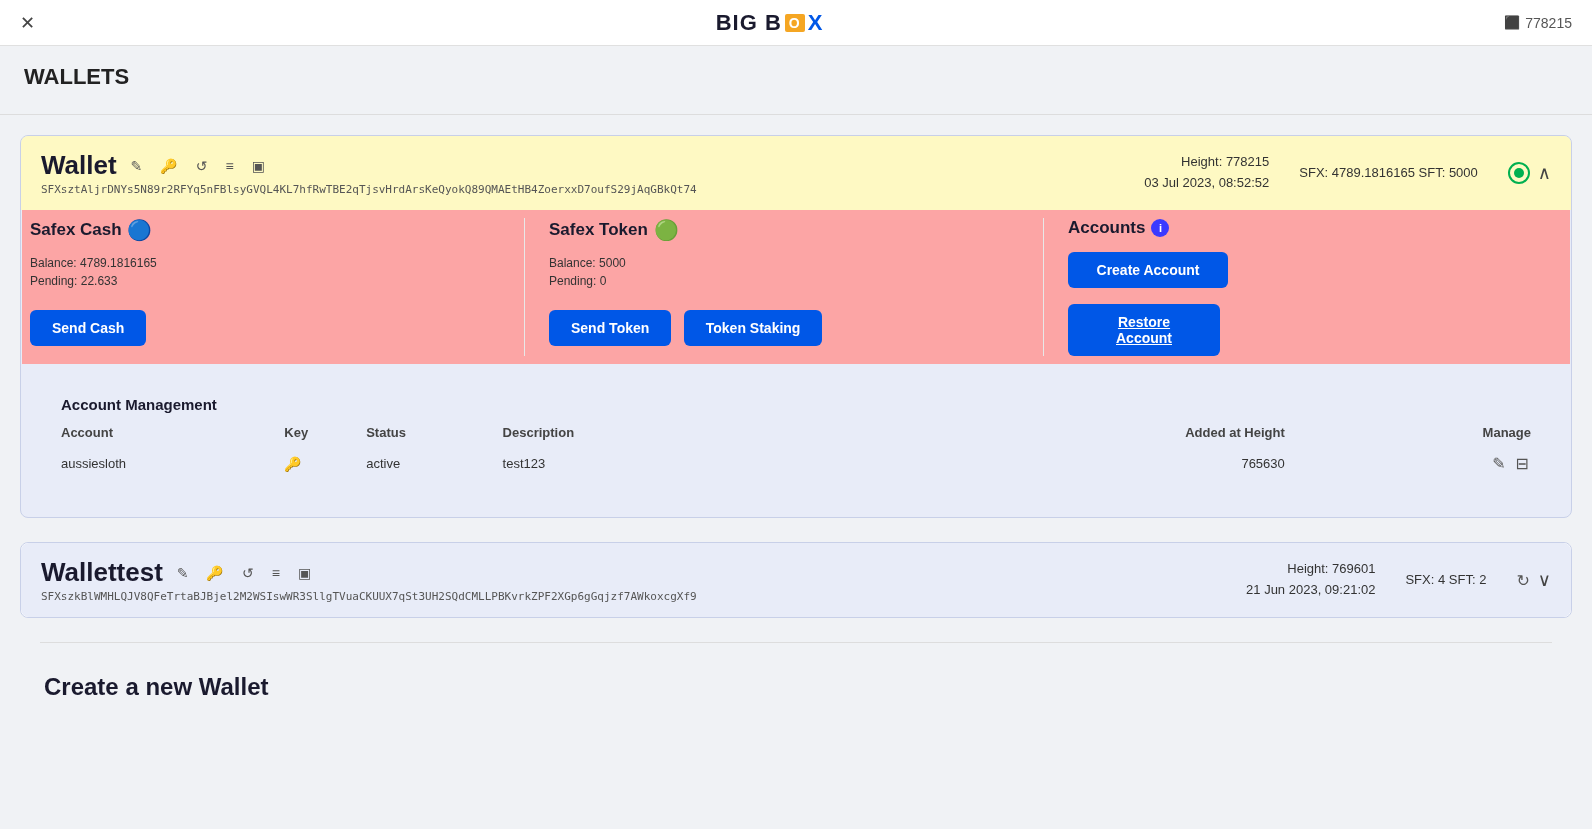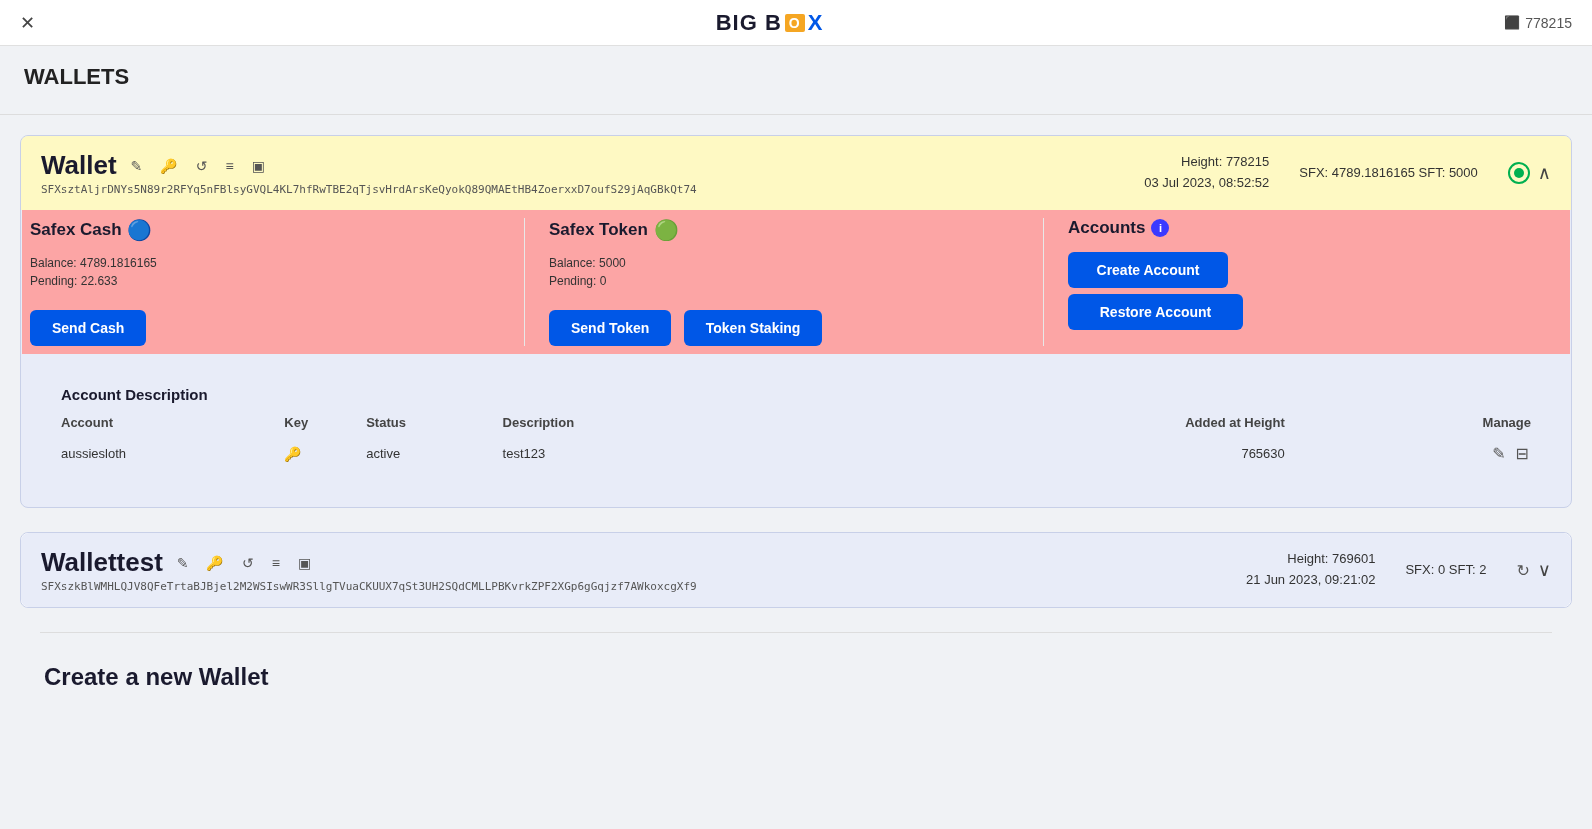--- a/index.html
+++ b/index.html
@@ -372,28 +372,28 @@
           <button class="btn">Send Token</button>
           <button class="btn">Token Staking</button>
         </div>
 
         <div class="wallet-section accounts-section">
           <div class="section-title">
             <span>Accounts</span>
             <span class="info-icon">i</span>
           </div>
           <button class="btn" style="margin-top:0; display:block; width:160px;">Create Account</button>
-          <button class="btn" style="margin-top:6px; display:block; width:175px;">Restore Account</button>
+          <button class="btn" style="margin-top:16px; display:block; width:152px;text-decoration:underline;">Restore Account</button>
         </div>
 
       </div>
     </div>
 
     <div class="account-mgmt">
-      <div class="account-mgmt-title">Account Description</div>
+      <div class="account-mgmt-title">Account Management</div>
       <table class="account-table">
         <thead>
           <tr>
             <th>Account</th>
             <th>Key</th>
             <th>Status</th>
             <th>Description</th>
             <th style="text-align:right; padding-right:80px;">Added at Height</th>
             <th>Manage</th>
           </tr>
@@ -431,21 +431,21 @@
           <button class="wallet-icon-btn" title="Screen">▣</button>
         </div>
         <span class="wallet-address">SFXszkBlWMHLQJV8QFeTrtaBJBjel2M2WSIswWR3SllgTVuaCKUUX7qSt3UH2SQdCMLLPBKvrkZPF2XGp6gGqjzf7AWkoxcgXf9</span>
       </div>
       <div class="wallet-header-right">
         <div class="wallet-stat">
           <span>Height: 769601</span>
           <span>21 Jun 2023, 09:21:02</span>
         </div>
         <div class="wallet-sfx">
-          <span>SFX: 0</span>
+          <span>SFX: 4</span>
           <span>SFT: 2</span>
         </div>
         <div class="wallet-status-icons">
           <span class="sync-icon">↻</span>
           <button class="chevron-btn">∨</button>
         </div>
       </div>
     </div>
   </div>
 

